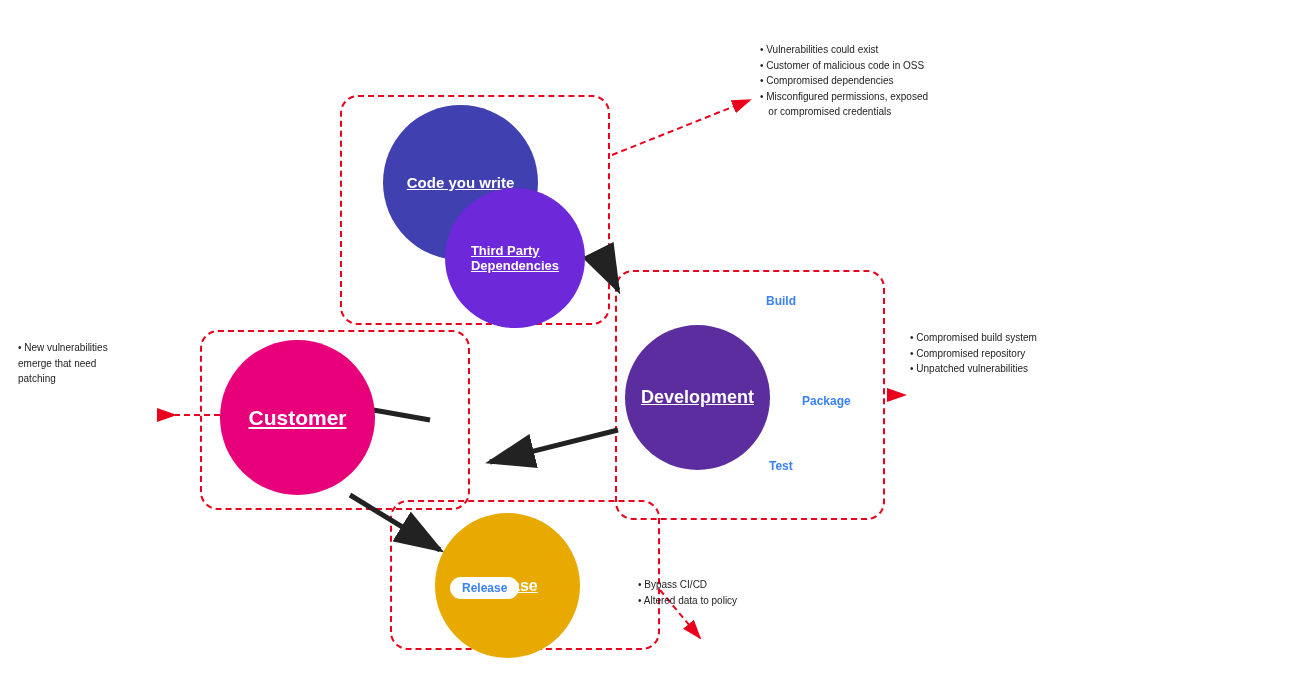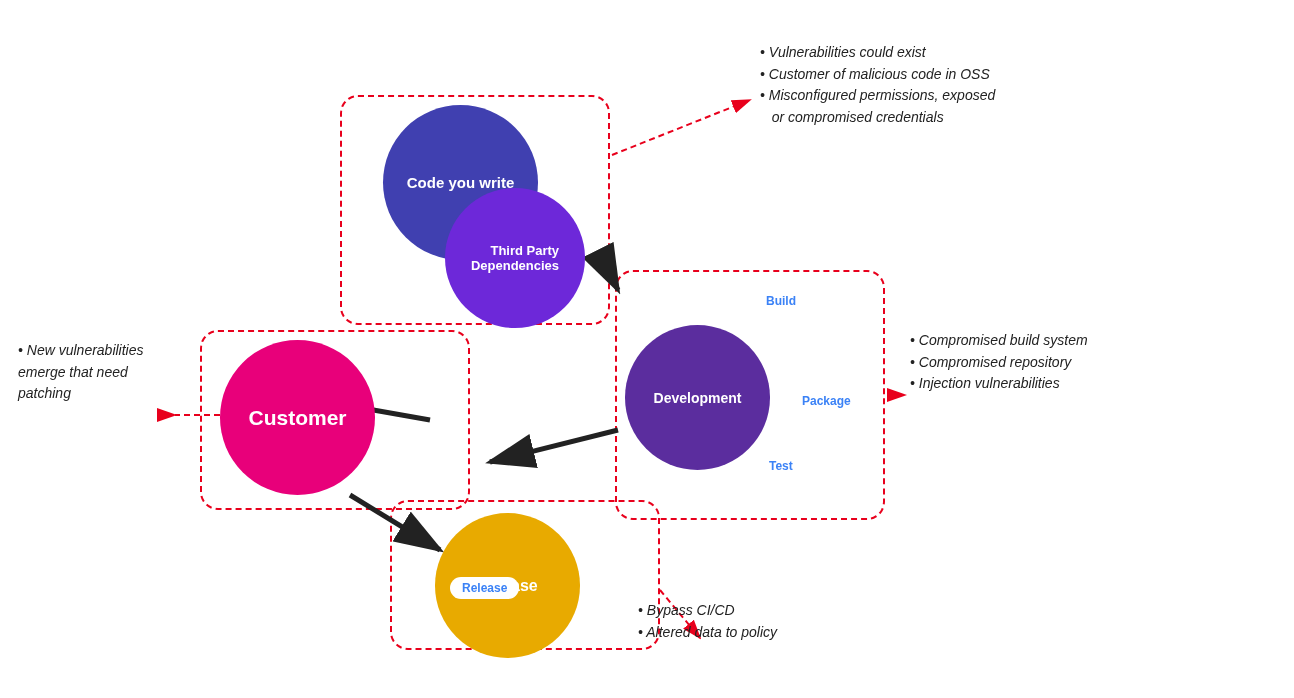--- a/index.html
+++ b/index.html
@@ -40,21 +40,22 @@
       width: 270px; height: 150px;
     }
 
     
     .circle {
       position: absolute;
       border-radius: 50%;
       display: flex;
       align-items: center;
       justify-content: center;
-      text-align: right;
+      text-align: left;
+      text-decoration: underline;
     }
     .circle-code {
       width: 155px; height: 155px;
       background: #4040b0;
       left: 383px; top: 105px;
       color: white;
       font-size: 15px;
       font-weight: bold;
     }
     .circle-third-party {
@@ -71,21 +72,21 @@
       left: 220px; top: 340px;
       color: white;
       font-size: 21px;
       font-weight: bold;
     }
     .circle-development {
       width: 145px; height: 145px;
       background: #5b2d9e;
       left: 625px; top: 325px;
       color: white;
-      font-size: 14px;
+      font-size: 18px;
       font-weight: bold;
     }
     .circle-release {
       width: 145px; height: 145px;
       background: #e8aa00;
       left: 435px; top: 513px;
       color: white;
       font-size: 16px;
       font-weight: bold;
     }
@@ -119,24 +120,23 @@
       position: absolute;
       top: 0; left: 0;
       width: 1294px;
       height: 698px;
       pointer-events: none;
     }
 
     
     .text-block {
       position: absolute;
-      font-size: 14px;
+      font-size: 10px;
       color: #222;
       line-height: 1.55;
-      font-style: italic;
     }
     .text-block ul {
       list-style: none;
       padding: 0;
     }
     .text-block ul li::before {
       content: "•  ";
       color: #222;
     }
 
@@ -146,21 +146,21 @@
     }
     .text-middle-left {
       left: 18px; top: 340px;
       width: 200px;
     }
     .text-right-middle {
       left: 910px; top: 330px;
       width: 350px;
     }
     .text-bottom-center {
-      left: 638px; top: 600px;
+      left: 638px; top: 577px;
       width: 320px;
     }
   </style>
 </head>
 <body>
 
 <div class="diagram-container">
 
   <div class="dashed-box box-top-left"></div>
   <div class="dashed-box box-top-right"></div>
@@ -233,35 +233,36 @@
   </div>
 
   <div class="small-label-box label-release-inner" style="left:450px;top:577px;">
     <span>Release</span>
   </div>
 
   <div class="text-block text-top-right">
     <ul>
       <li>Vulnerabilities could exist</li>
       <li>Customer of malicious code in OSS</li>
+      <li>Compromised dependencies</li>
       <li>Misconfigured permissions, exposed<br>&nbsp;&nbsp;&nbsp;or compromised credentials</li>
     </ul>
   </div>
 
   <div class="text-block text-middle-left">
     <ul>
       <li>New vulnerabilities<br>emerge that need<br>patching</li>
     </ul>
   </div>
 
   <div class="text-block text-right-middle">
     <ul>
       <li>Compromised build system</li>
       <li>Compromised repository</li>
-      <li>Injection vulnerabilities</li>
+      <li>Unpatched vulnerabilities</li>
     </ul>
   </div>
 
   <div class="text-block text-bottom-center">
     <ul>
       <li>Bypass CI/CD</li>
       <li>Altered data to policy</li>
     </ul>
   </div>
 

